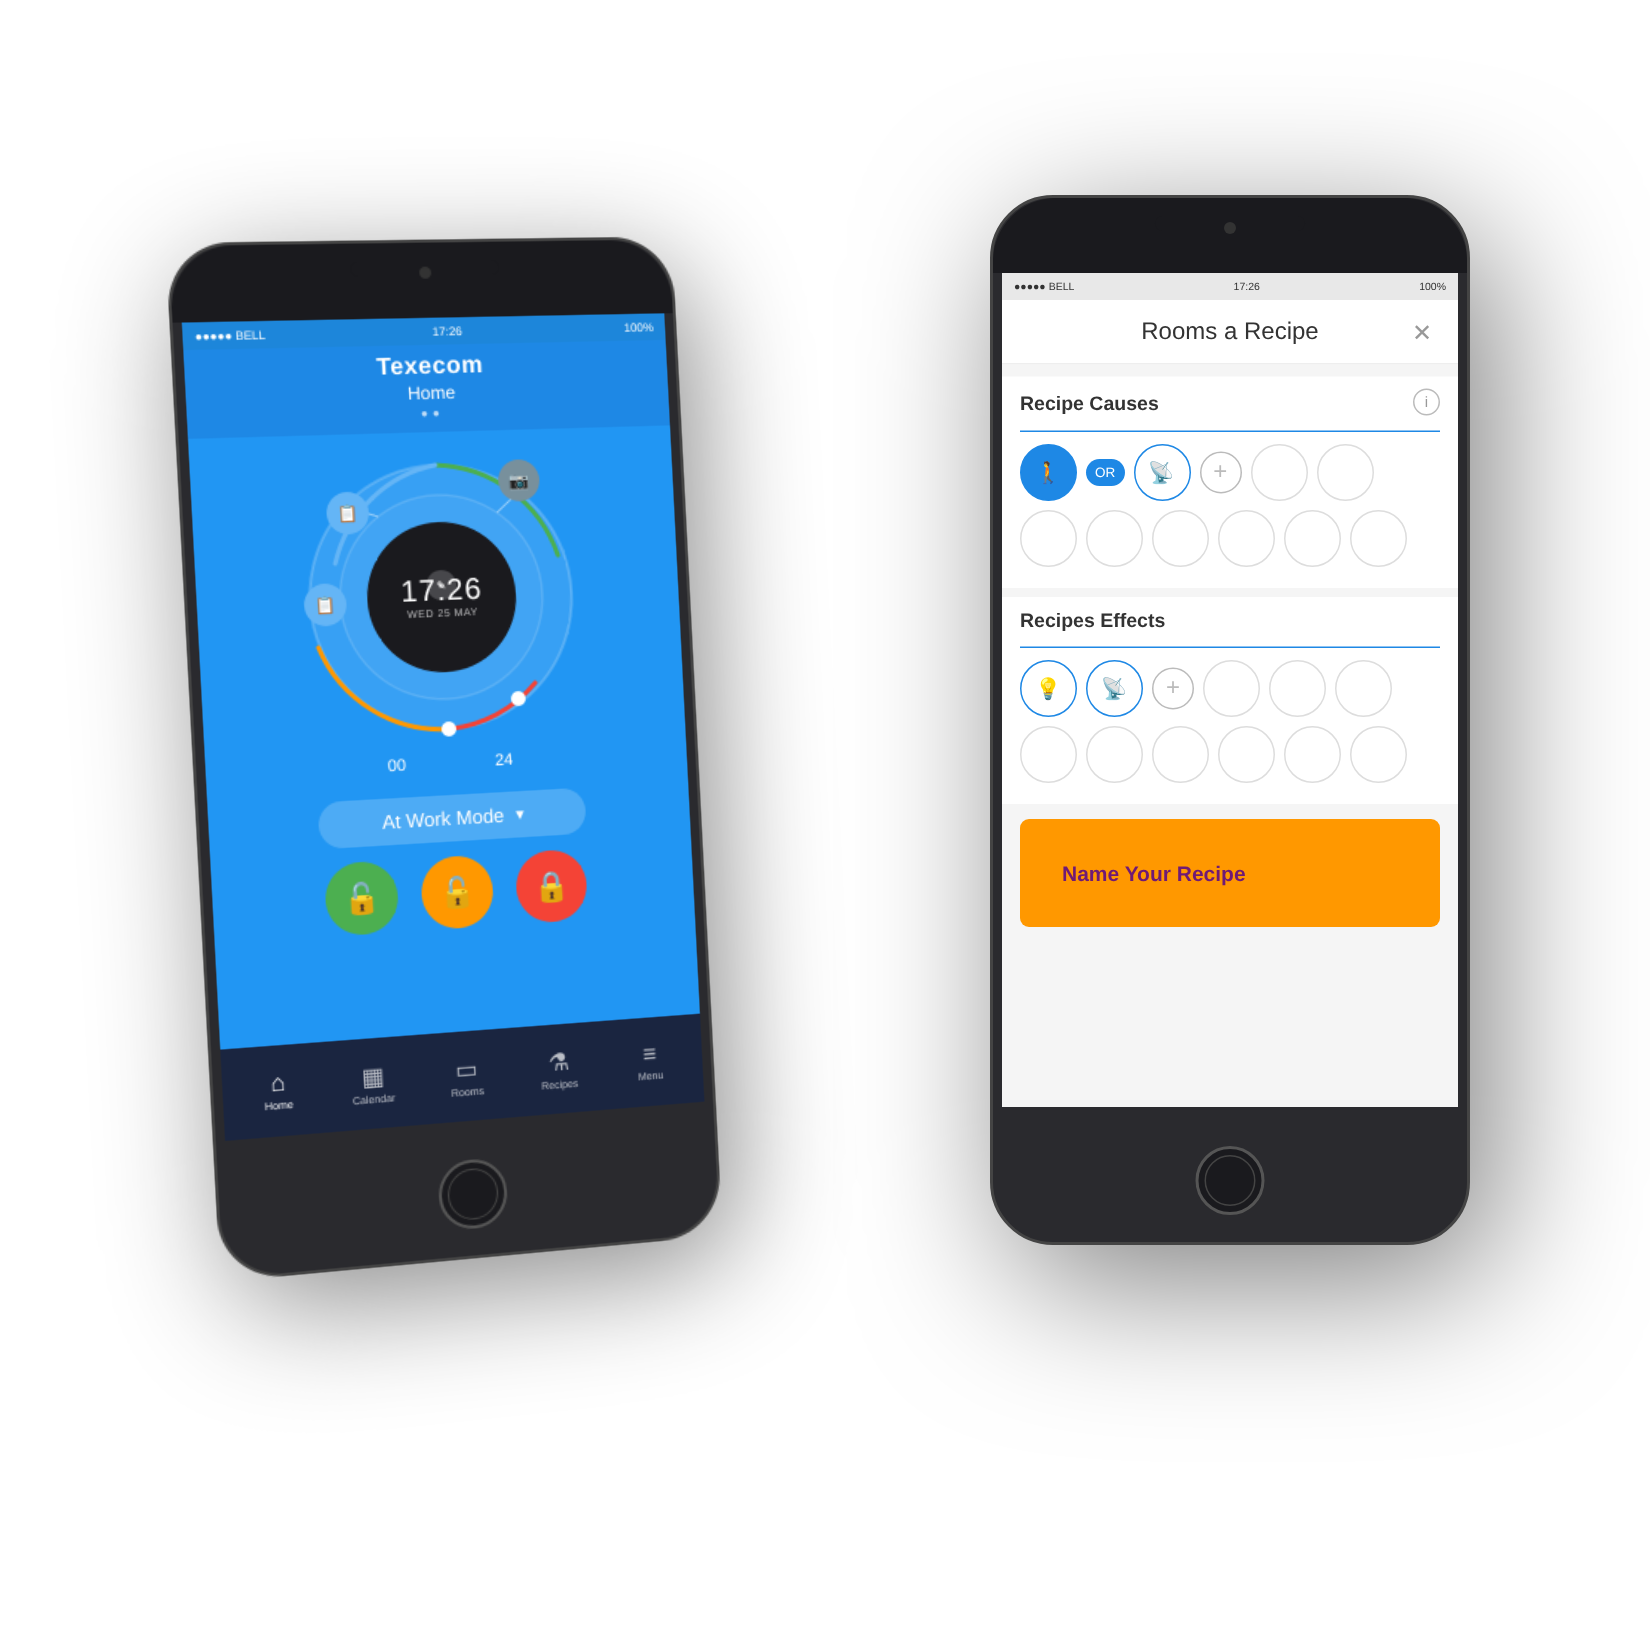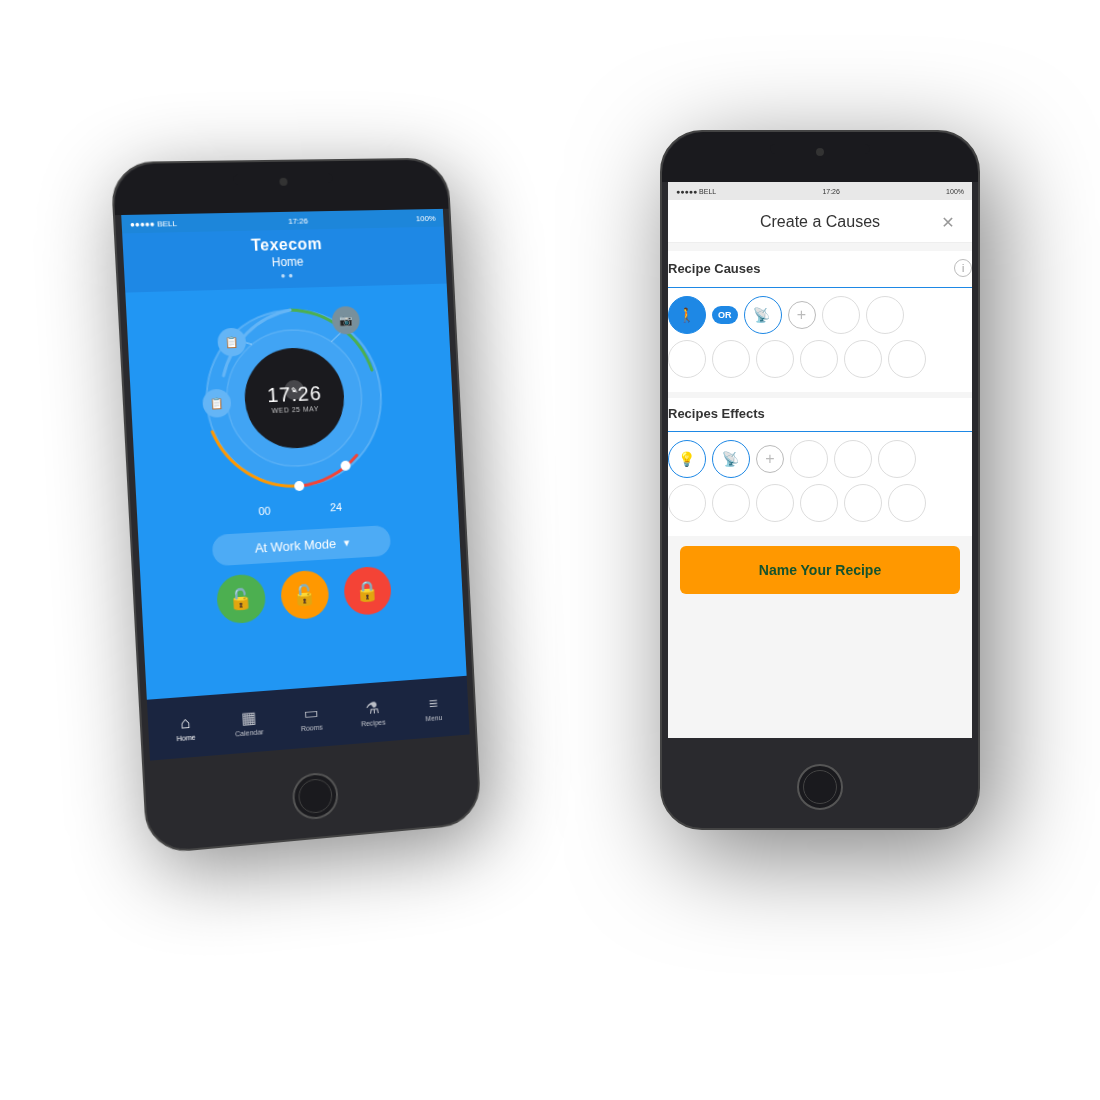--- a/index.html
+++ b/index.html
@@ -418,21 +418,21 @@
       display: flex;
       align-items: center;
       justify-content: center;
       color: #999;
       font-size: 16px;
     }
 
     .recipe-section {
       background: white;
       margin-top: 8px;
-      padding: 8px 0;
+      padding: 8px 12px;
     }
 
     .recipe-section-header {
       display: flex;
       align-items: center;
       justify-content: space-between;
       margin-bottom: 10px;
     }
 
     .recipe-section-title {
@@ -481,21 +481,21 @@
 
     .recipe-icon-circle.blue-outline {
       border-color: #1e88e5;
       color: #1e88e5;
     }
 
     .or-badge {
       background: #1e88e5;
       color: white;
       font-size: 9px;
-      font-weight: 700;
+      font-weight: 400;
       padding: 4px 6px;
       border-radius: 12px;
     }
 
     .plus-badge {
       width: 28px;
       height: 28px;
       border: 1.5px solid #bbb;
       border-radius: 50%;
       display: flex;
@@ -507,24 +507,24 @@
 
     .recipe-divider {
       border: none;
       border-top: 1.5px solid #1e88e5;
       margin: 0;
     }
 
     .name-recipe-btn {
       margin: 10px 12px;
       background: #ff9800;
-      color: #14532d;
+      color: #701a75;
       border-radius: 6px;
-      padding: 16px;
-      text-align: center;
+      padding: 28px;
+      text-align: left;
       font-size: 14px;
       font-weight: 600;
     }
 
   </style>
 </head>
 <body>
 
 <div class="scene">
 
@@ -637,21 +637,21 @@
       <div class="phone2-screen">
 
         <div class="recipe-status-bar">
           <span>●●●●● BELL</span>
           <span>17:26</span>
           <span>100%</span>
         </div>
 
         <div class="recipe-header">
           <div style="width:24px"></div>
-          <div class="recipe-title">Create a Causes</div>
+          <div class="recipe-title">Rooms a Recipe</div>
           <div class="recipe-close">✕</div>
         </div>
 
         <div class="recipe-section">
           <div class="recipe-section-header">
             <span class="recipe-section-title">Recipe Causes</span>
             <div class="recipe-info-icon">i</div>
           </div>
           <hr class="recipe-divider">
           <div style="height:8px"></div>

